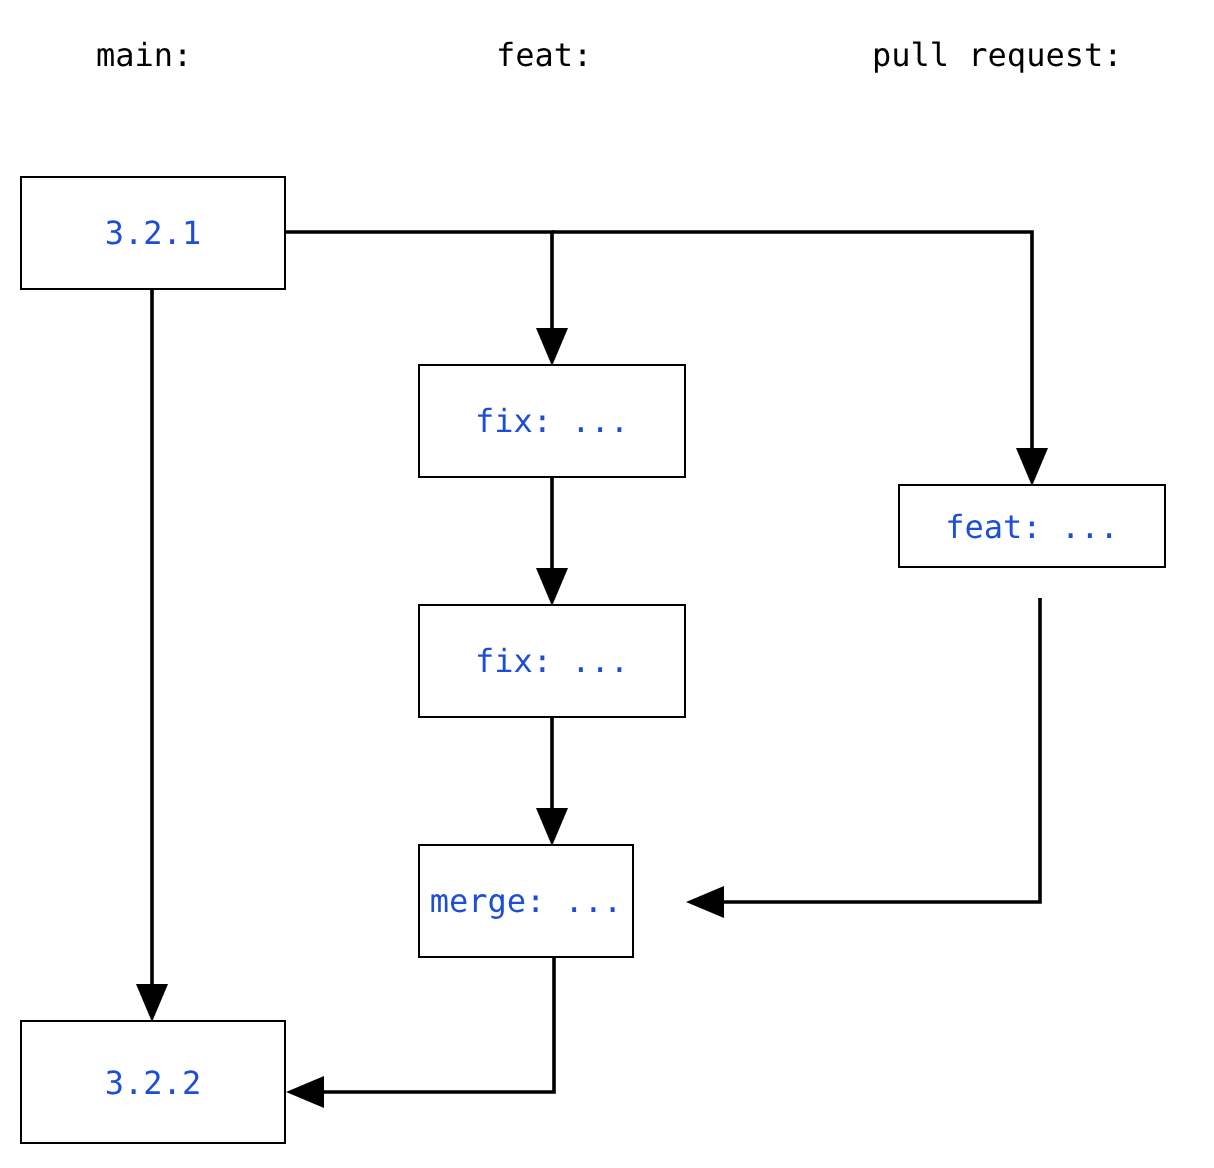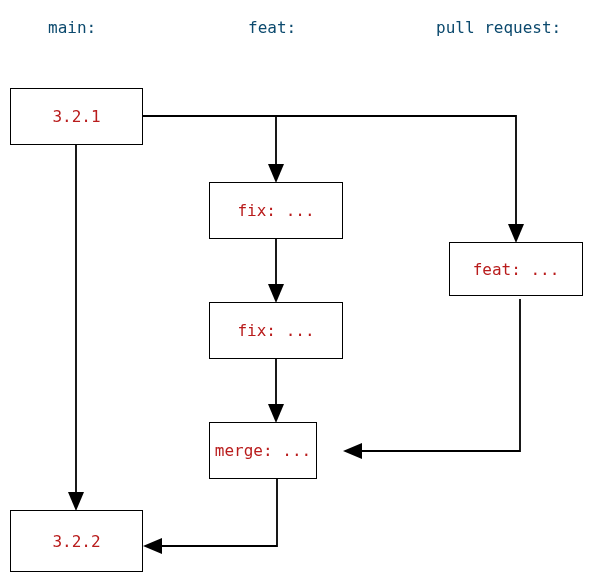--- a/index.html
+++ b/index.html
@@ -11,34 +11,34 @@
     position: relative;
     width: 607px;
     height: 584px;
     background: #ffffff;
     font-family: "DejaVu Sans Mono", "Liberation Mono", monospace;
     overflow: hidden;
   }
   .column-header {
     position: absolute;
     font-size: 16px;
-    color: #0c4a6e;
+    color: #000000;
     white-space: pre;
     letter-spacing: 0px;
   }
   .node {
     position: absolute;
     box-sizing: border-box;
     border: 1.6px solid #000000;
     background: #ffffff;
     display: flex;
     align-items: center;
     justify-content: center;
     font-size: 16px;
-    color: #b91c1c;
+    color: #1d4ed8;
     white-space: pre;
   }
   svg.edges {
     position: absolute;
     left: 0;
     top: 0;
     width: 607px;
     height: 584px;
     pointer-events: none;
   }
@@ -108,21 +108,21 @@
   </div>
 
   <div class="node" style="left:209px; top:302px; width:134px; height:57px;">
     <span>fix: ...</span>
   </div>
 
   <div class="node" style="left:209px; top:422px; width:108px; height:57px;">
     <span>merge: ...</span>
   </div>
 
-  <div class="node" style="left:449px; top:242px; width:134px; height:54px;">
+  <div class="node" style="left:449px; top:242px; width:134px; height:42px;">
     <span>feat: ...</span>
   </div>
 
   <div class="node" style="left:10px; top:510px; width:133px; height:62px;">
     <span>3.2.2</span>
   </div>
 
 </div>
 
 </body></html>

